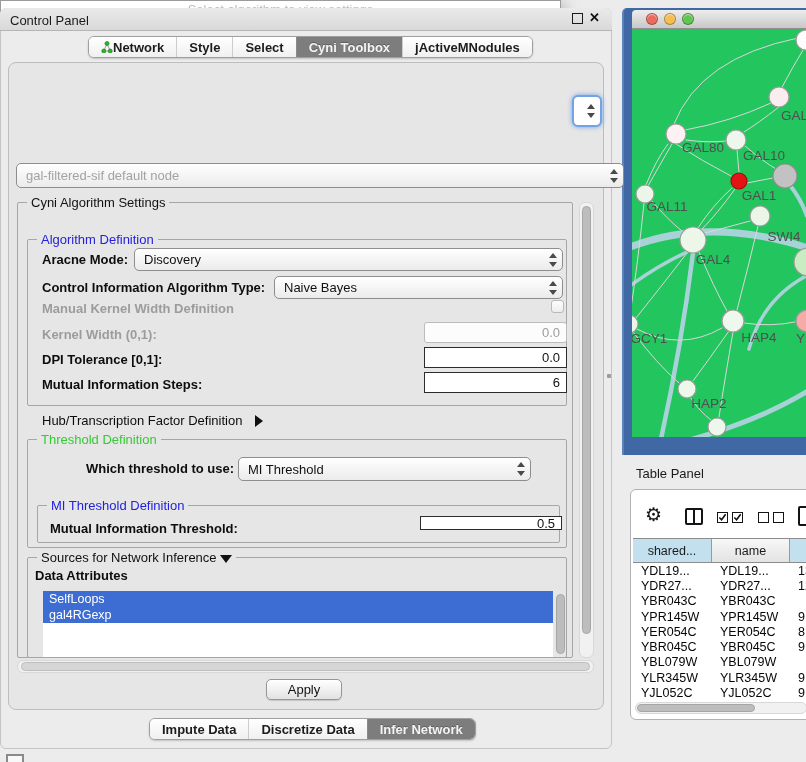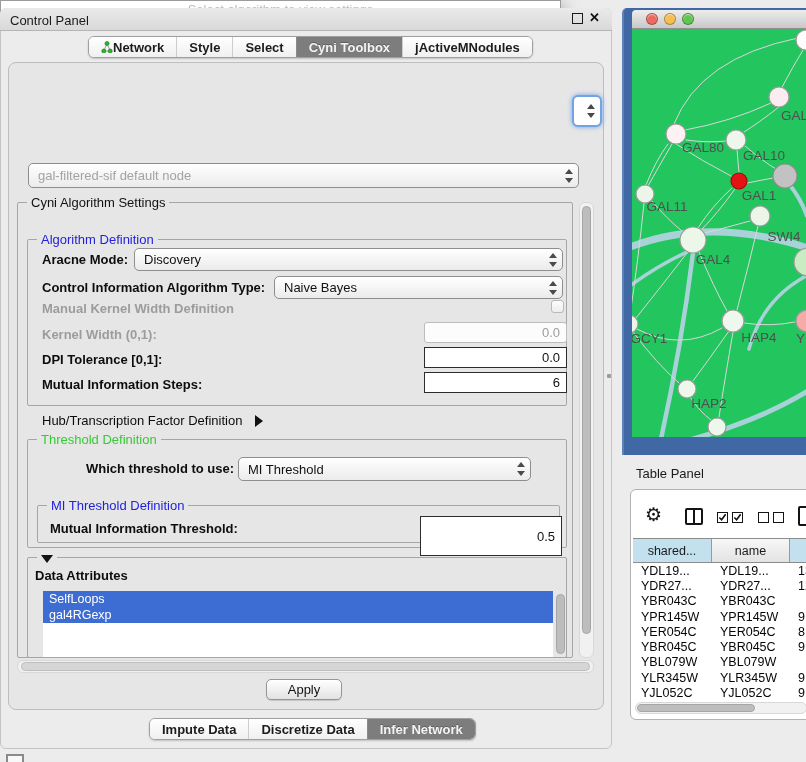--- a/index.html
+++ b/index.html
@@ -109,21 +109,21 @@
     <div class="tab">
       <span>jActiveMNodules</span>
     </div>
   </div>
 
 <div class="abs cp-body"></div>
 
 <div class="abs combo focus-frag" style="left:572px;top:95px;width:30px;height:32px">
     <span class="stepper"></span>
   </div>
-<div class="abs combo ghost" style="left:28px;top:163px;width:551px;height:25px;z-index:2">
+<div class="abs combo ghost" style="left:16px;top:163px;width:608px;height:25px;z-index:2">
   <span>gal-filtered-sif default node</span>
   <span class="stepper"></span>
 </div>
 
 <div class="dd">
   <div class="dd-ph">Select algorithm to view settings</div>
   <div>
       <div class="dd-item">Bayesian – Hill Climbing</div>
       <div class="dd-item">Basic Correlation Inference</div>
       <div class="dd-item sel">ARACNE Algorithm</div>
@@ -169,24 +169,24 @@
 </div>
 <div class="abs lbl" style="left:86px;top:461px">Which threshold to use:</div>
 <div class="abs combo" style="left:238px;top:457px;width:293px;height:24px">
   <span>MI Threshold</span>
   <span class="stepper"></span>
 </div>
 <div class="abs grp" style="left:37px;top:505px;width:523px;height:38px">
   <span class="grp-title blue">MI Threshold Definition</span>
 </div>
 <div class="abs lbl" style="left:50px;top:521px">Mutual Information Threshold:</div>
-<div class="abs field" style="left:420px;top:516px;width:142px;height:40px">0.5</div>
+<div class="abs field" style="left:420px;top:516px;width:142px;height:14px">0.5</div>
 
 <div class="abs grp" style="left:27px;top:557px;width:540px;height:101px">
-  <span class="grp-title"> <span class="tri-d"></span></span>
+  <span class="grp-title"><span>Sources for Network Inference</span> <span class="tri-d"></span></span>
 </div>
 <div class="abs lbl" style="left:35px;top:568px">Data Attributes</div>
 <div class="abs attr-list" style="left:43px;top:591px;width:510px;height:66px">
     <div class="attr-item">SelfLoops</div>
     <div class="attr-item">gal4RGexp</div>
   </div>
 <div class="abs sb-thumb" style="left:556px;top:594px;width:9px;height:60px"></div>
 
 <div class="abs sb-track-v" style="left:579px;top:202px;width:15px;height:456px"></div>
 <div class="abs sb-thumb" style="left:582px;top:206px;width:9px;height:428px"></div>

